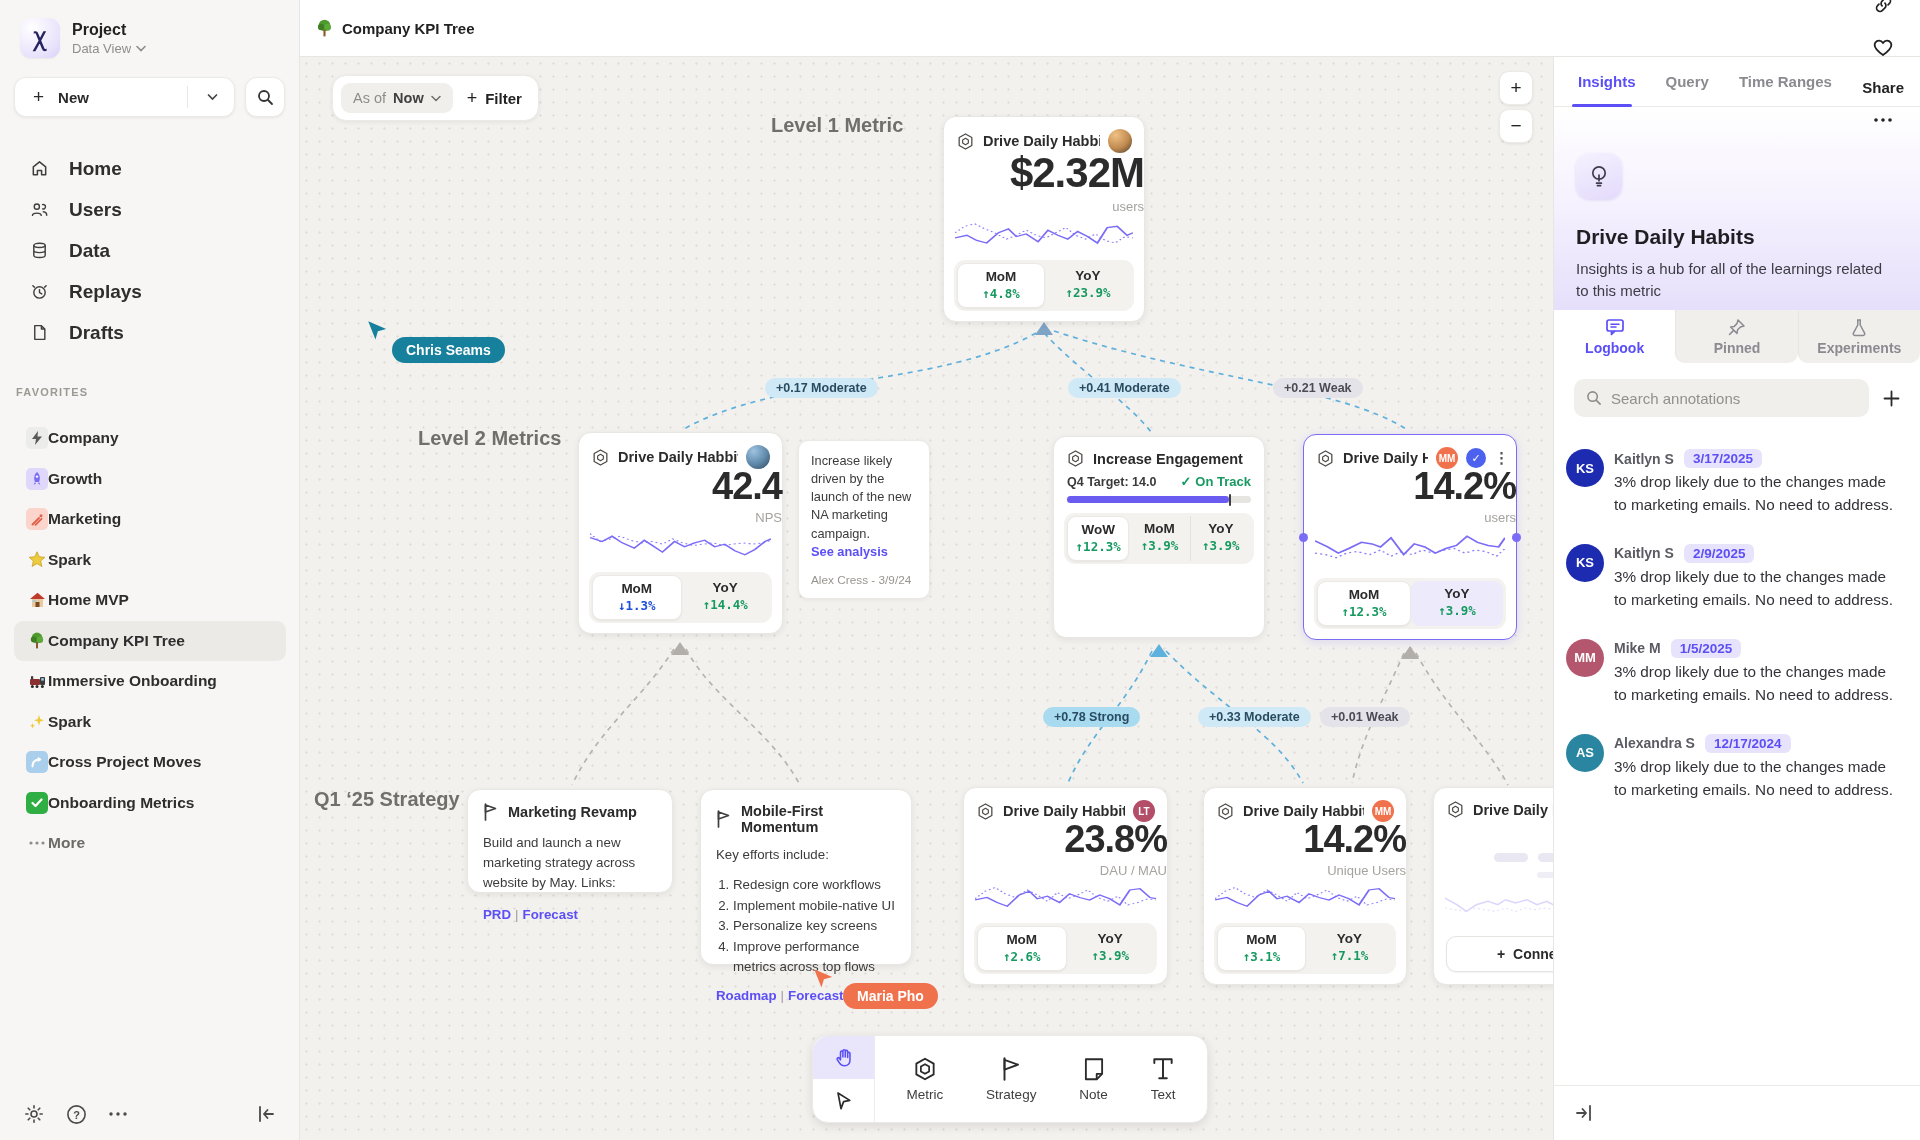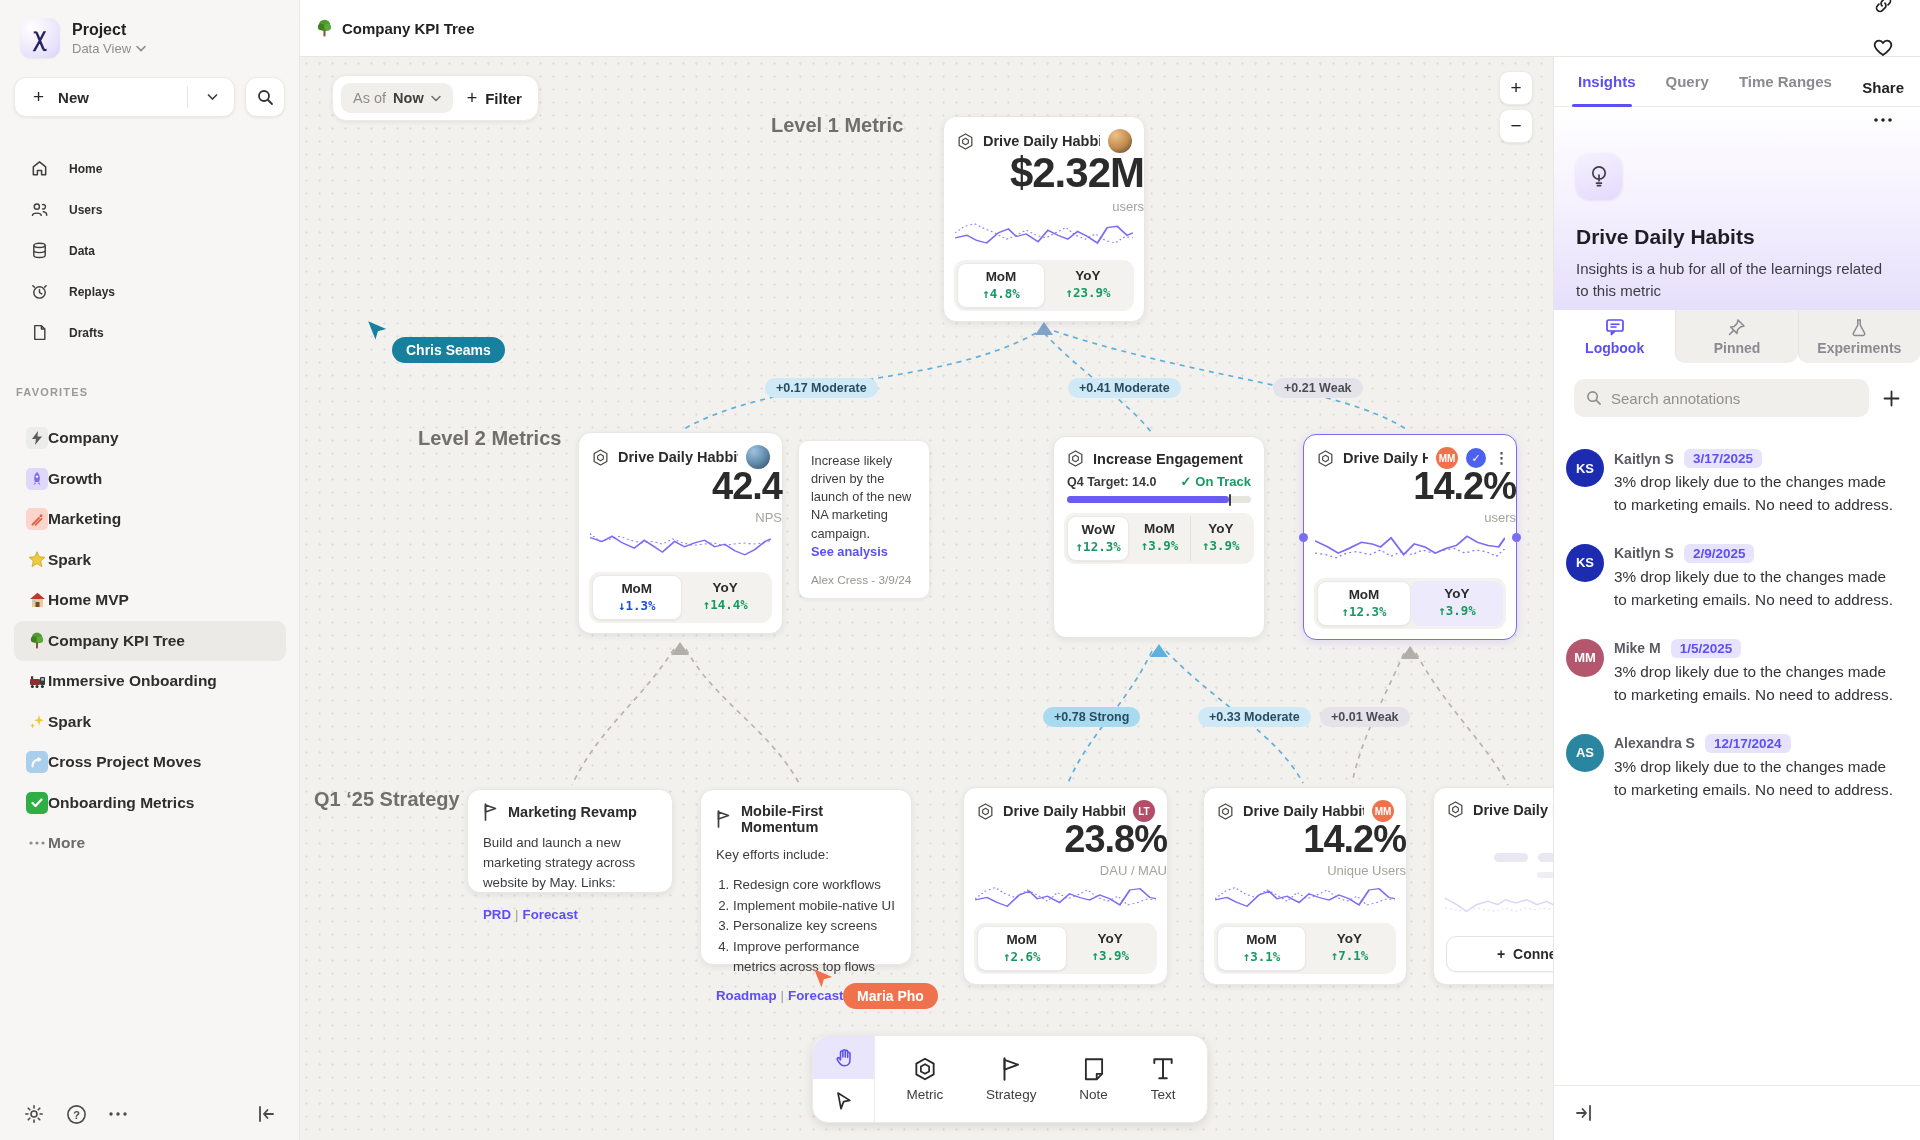--- a/index.html
+++ b/index.html
@@ -12,21 +12,21 @@
   .proj-logo { width:40px; height:40px; border-radius:11px; background:radial-gradient(circle at 30% 25%, #ffffff, #e8e2fb 70%, #d8cffa); display:flex; align-items:center; justify-content:center; font-weight:bold; font-size:20px; color:#272460; box-shadow:0 1px 2px rgba(0,0,0,.06);}
   .proj-title { font-size:16px; font-weight:700; color:#222; }
   .proj-sub { font-size:13px; color:#8f8d89; display:flex; align-items:center; gap:5px; margin-top:2px;}
   .newrow { position:absolute; left:14px; top:77px; display:flex; gap:10px; }
   .btn-new { width:221px; height:40px; background:#fff; border:1px solid #eceae6; border-radius:12px; box-shadow:0 1px 3px rgba(0,0,0,.07); display:flex; align-items:center; font-size:15px; font-weight:600; color:#2b2b2b; position:relative;}
   .btn-new .plus { margin-left:18px; margin-right:14px; font-size:19px; font-weight:400;}
   .btn-new .nb-div { position:absolute; right:46px; top:8px; bottom:8px; width:1px; background:#e9e7e3;}
   .btn-new .chev { position:absolute; right:16px; }
   .btn-search { width:40px; height:40px; background:#fff; border:1px solid #eceae6; border-radius:12px; box-shadow:0 1px 3px rgba(0,0,0,.07); display:flex; align-items:center; justify-content:center;}
   .nav { position:absolute; left:0; top:148px; width:300px; }
-  .nav-item { height:41px; display:flex; align-items:center; padding-left:30px; gap:20px; font-size:12px; font-weight:600; color:#2e2e2e; cursor:pointer;}
+  .nav-item { height:41px; display:flex; align-items:center; padding-left:30px; gap:20px; font-size:19px; font-weight:600; color:#2e2e2e; cursor:pointer;}
   .fav-label { position:absolute; left:16px; top:386px; font-size:11px; font-weight:700; letter-spacing:1.2px; color:#9b9994; }
   .favs { position:absolute; left:0; top:418px; width:300px; }
   .fav-item { height:40.5px; margin:0 14px; display:flex; align-items:center; padding-left:12px; font-size:15.5px; font-weight:600; color:#2e2e2e; border-radius:9px; cursor:pointer;}
   .fav-item.active { background:#eceae6; }
   .fav-ico { width:22px; height:22px; display:flex; align-items:center; justify-content:center; border-radius:5px; flex:0 0 22px;}
   .more-item { color:#6d6b67; }
   .side-bottom { position:absolute; left:0; bottom:0; width:300px; height:52px; display:flex; align-items:center; gap:22px; padding-left:24px; }
   .side-bottom .collapse { position:absolute; right:24px; }
 
   

